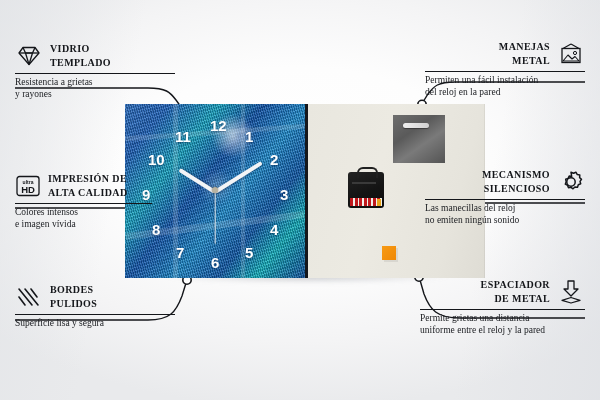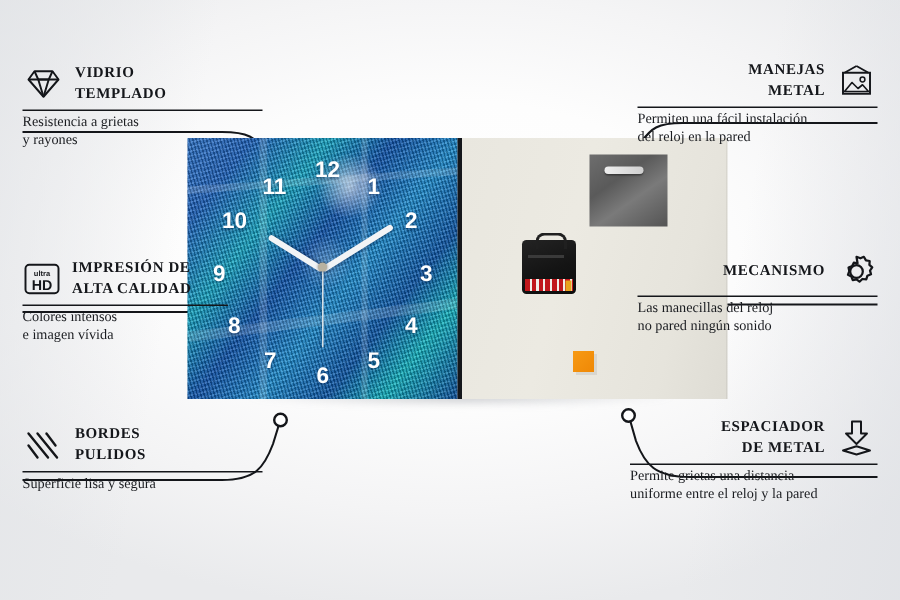--- a/index.html
+++ b/index.html
@@ -13,21 +13,21 @@
     background:
       radial-gradient(ellipse 70% 60% at 50% 42%, #ffffff 0%, #fdfdfd 42%, #f4f4f5 72%, #e9eaec 100%);
   }
   #stage:before{
     content:"";position:absolute;inset:0;
     background:linear-gradient(100deg, rgba(226,228,231,.75) 0%, rgba(255,255,255,0) 22%, rgba(255,255,255,0) 78%, rgba(224,226,230,.8) 100%);
     pointer-events:none;
   }
 
   
-  .product{position:absolute;left:125px;top:92px;width:352px;height:175px;}
+  .product{position:absolute;left:125px;top:104px;width:352px;height:175px;}
   .panel-shadow{
     position:absolute;left:-4px;top:168px;width:372px;height:16px;
     background:radial-gradient(ellipse 50% 55% at 50% 30%, rgba(90,95,105,.30) 0%, rgba(120,125,135,.10) 55%, rgba(255,255,255,0) 78%);
     filter:blur(2px);
   }
   .clock-front{
     position:absolute;left:0;top:0;width:180px;height:174px;
     border-right:3px solid #15171c;
     background:
       radial-gradient(circle 18px at 92px 83px, rgba(255,255,255,.22), rgba(255,255,255,0) 100%),
@@ -251,31 +251,32 @@
     </div>
     <div class="co-rule" style="width:160px;"></div>
     <div class="co-desc">Permiten una fácil instalación</div>
     <div class="co-desc" style="margin-top:0;">del reloj en la pared</div>
   </div>
 
   <div class="callout co-right" style="left:425px;top:168px;width:160px;">
     <div class="co-head">
       <div>
         <div class="co-title">MECANISMO</div>
+        <div class="co-title">SILENCIOSO</div>
       </div>
       <svg class="ico" width="28" height="26" viewBox="0 0 28 26">
         <g fill="none" stroke="#14161a" stroke-width="1.5" stroke-linejoin="round">
           <path d="M14 3.2 l2.6 1.0 2.3 -1.0 1.4 2.4 2.5 0.4 -0.2 2.6 1.9 1.7 -1.5 2.1 0.7 2.4 -2.4 1.0 -0.8 2.4 -2.6 -0.2 -1.9 1.8 -2.0 -1.5 -2.5 0.5 -0.9 -2.4 -2.3 -1.2 0.9 -2.4 -0.5 -2.5 2.4 -0.9 1.1 -2.3 2.5 0.4 z"></path>
           <circle cx="14" cy="13" r="4.2"></circle>
         </g>
       </svg>
     </div>
     <div class="co-rule" style="width:160px;"></div>
     <div class="co-desc">Las manecillas del reloj</div>
-    <div class="co-desc" style="margin-top:0;">no pared ningún sonido</div>
+    <div class="co-desc" style="margin-top:0;">no emiten ningún sonido</div>
   </div>
 
   <div class="callout co-right" style="left:420px;top:278px;width:165px;">
     <div class="co-head">
       <div>
         <div class="co-title">ESPACIADOR</div>
         <div class="co-title">DE METAL</div>
       </div>
       <svg class="ico" width="28" height="26" viewBox="0 0 28 26">
         <g fill="none" stroke="#14161a" stroke-width="1.3" stroke-linejoin="round">

